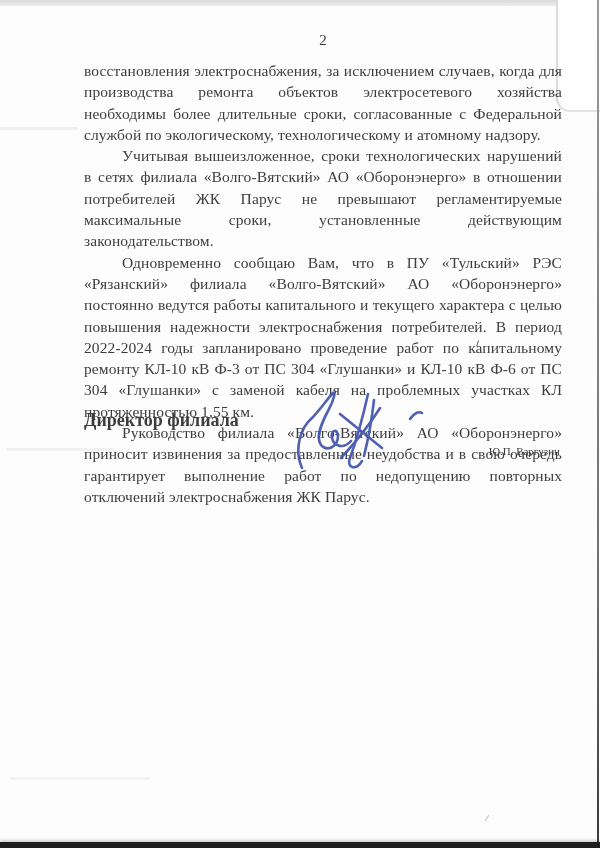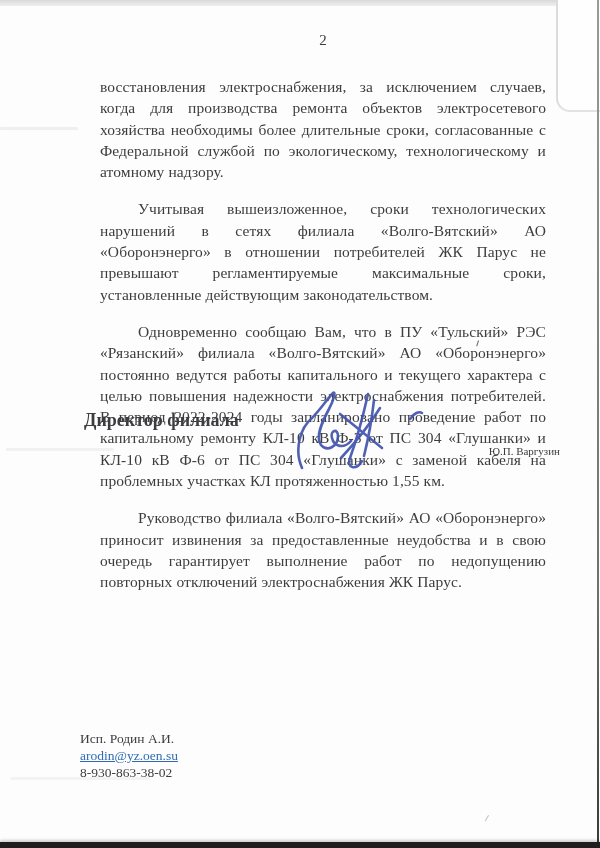--- a/index.html
+++ b/index.html
@@ -55,21 +55,21 @@
   .page-number {
     position: absolute; left: 84px; top: 32px; width: 478px;
     text-align: center; font-size: 15px;
   }
   .body-text {
     position: absolute; left: 84px; top: 60px; width: 478px;
     font-size: 15.5px; line-height: 21.3px;
     text-align: justify;
     letter-spacing: 0.1px;
   }
-  .body-text p { margin: 16px; text-indent: 38px; }
+  .body-text p { margin: 0; text-indent: 38px; }
   .body-text p.no-indent { text-indent: 0; }
 
   .signoff-title {
     position: absolute; left: 84px; top: 410px; font-size: 18px; font-weight: bold;
   }
   .signoff-name {
     position: absolute; right: 40px; top: 445px; font-size: 11px;
   }
   .signature-wrap {
     position: absolute; left: 288px; top: 388px; width: 140px; height: 88px;
@@ -123,19 +123,14 @@
         <path d="M92,20 C82,36 66,56 53,70"></path>
         <path d="M86,12 C84,30 80,52 76,68"></path>
 
         <path d="M122,31 C126,25 131,23 134,25"></path>
       </g>
     </svg>
   </div>
 
   <div class="signoff-name">Ю.П. Варгузин</div>
 
-  <div class="footer-block">
-    <div>Исп. Родин А.И.</div>
-    <div><span class="footer-email">arodin@yz.oen.su</span></div>
-    <div>8-930-863-38-02</div>
-  </div>
 
 </div>
 
 </body></html>

